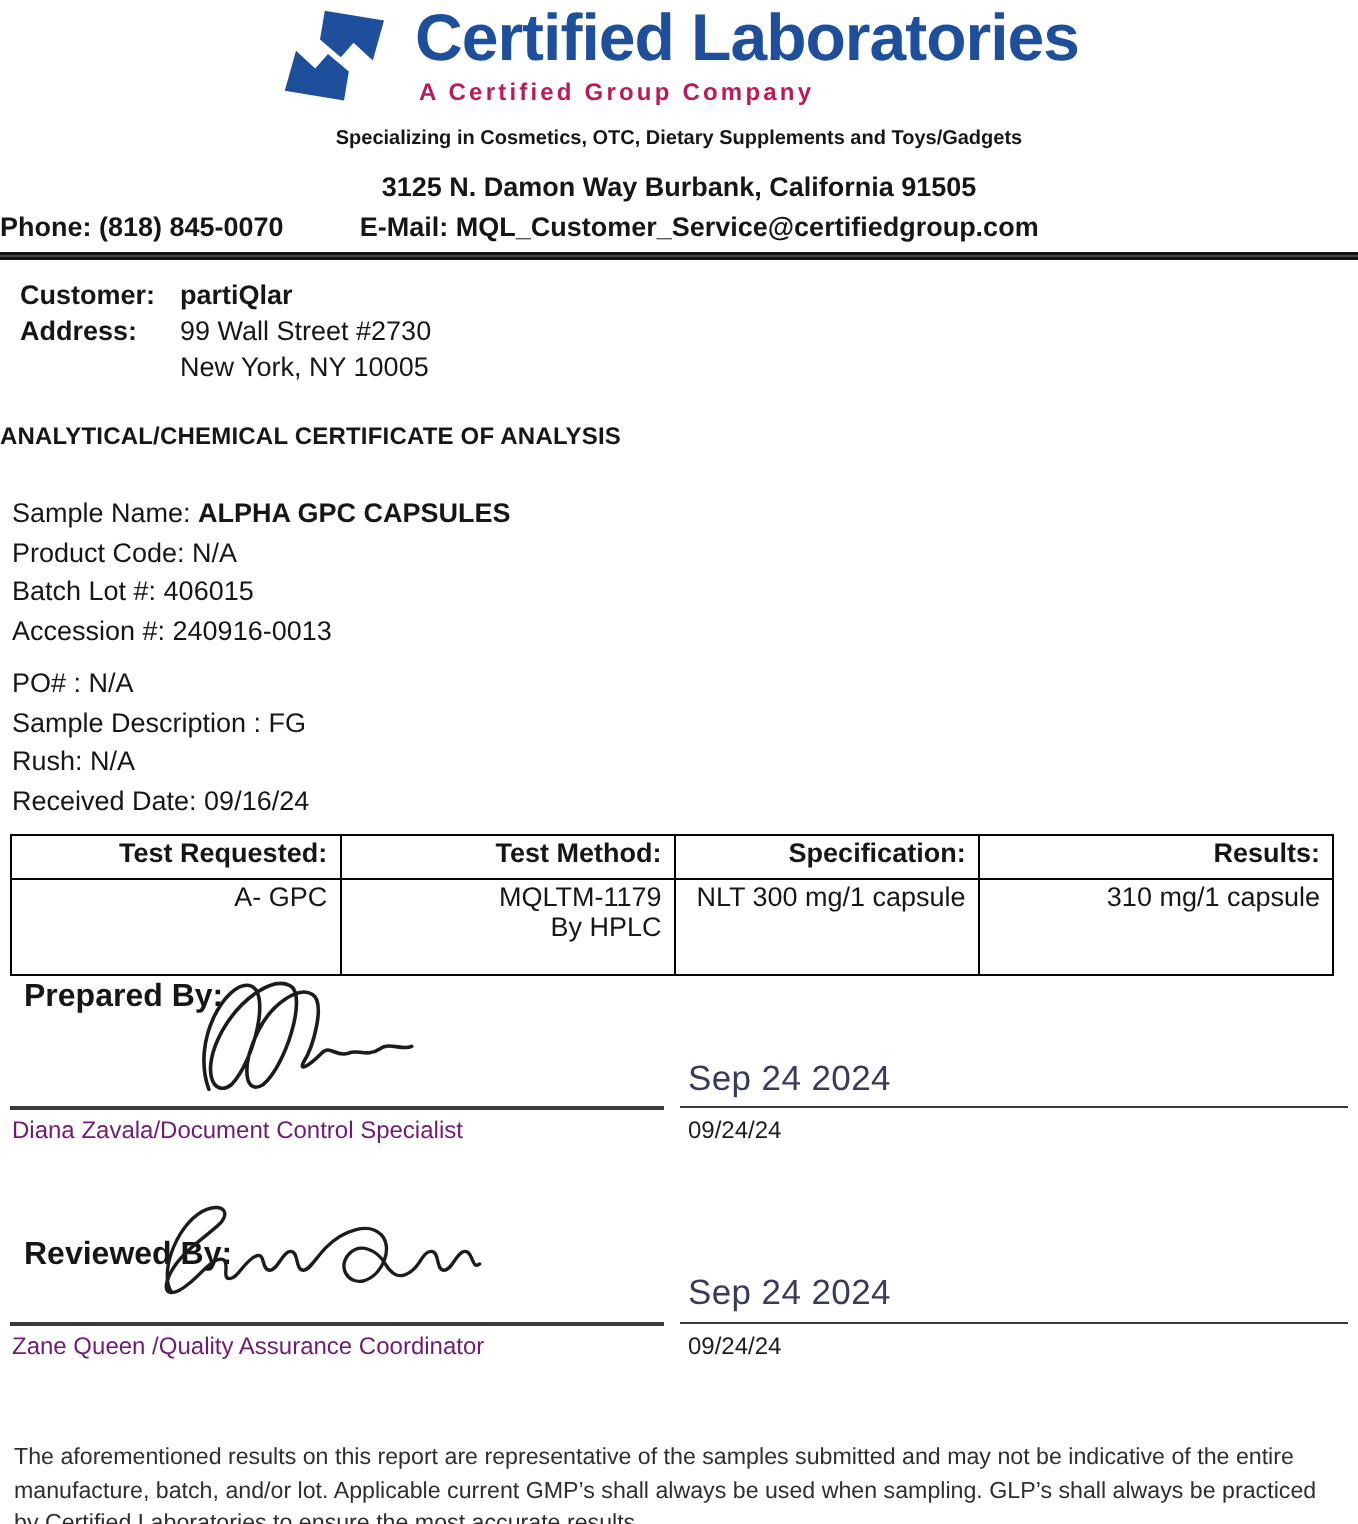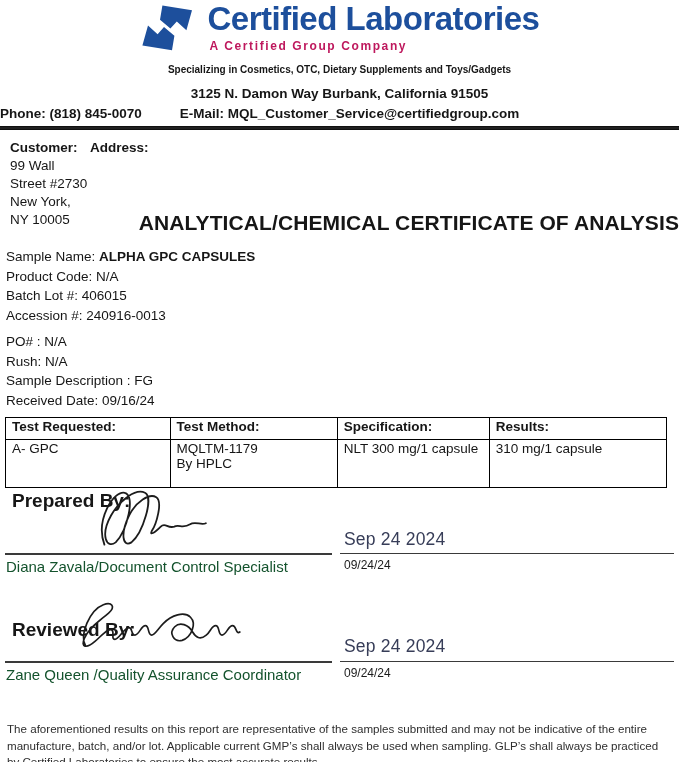--- a/index.html
+++ b/index.html
@@ -40,48 +40,48 @@
   
   .customer-grid{
     position:absolute;top:139px;left:10px;
     display:grid;grid-template-columns:80px auto;
     font-size:13.5px;line-height:18px;
   }
   .lbl{font-weight:700;}
   
   .doc-title{
     position:absolute;top:211px;left:0;width:100%;
-    text-align:right;font-size:21px;font-weight:700;letter-spacing:0.1px;
+    text-align:left;font-size:12px;font-weight:700;letter-spacing:0.1px;
   }
   
   .info-block{position:absolute;left:6px;font-size:13.5px;line-height:19.5px;}
   .block-a{top:247px;}
   .block-b{top:332px;}
   .bold{font-weight:700;}
   
   .results-table{
     position:absolute;top:417px;left:5px;width:662px;
     border-collapse:collapse;font-size:13.5px;
   }
   .results-table th,.results-table td{
     border:1.6px solid #000;padding:1px 6px 2px 6px;
-    text-align:left;vertical-align:top;font-weight:400;
+    text-align:right;vertical-align:top;font-weight:400;
   }
   .results-table th{font-weight:700;height:18px;}
   .results-table td{height:44px;}
   .col1{width:24.9%;}.col2{width:25.3%;}.col3{width:23%;}.col4{width:26.8%;}
   .pre{white-space:pre-line;}
   
-  .sig-label{position:absolute;left:12px;font-size:19px;font-weight:700;}
+  .sig-label{position:absolute;left:12px;font-size:16px;font-weight:700;}
   .sig-svg{position:absolute;}
   .stamp{position:absolute;left:344px;font-size:17.5px;color:#373d58;letter-spacing:0.2px;}
   .sig-line{position:absolute;border-top:2px solid #3a3a3a;height:0;}
   .line-left{left:5px;width:327px;}
   .line-right{left:340px;width:334px;border-top-width:1.5px;}
-  .sig-name{position:absolute;left:6px;font-size:15px;color:#14532d;}
+  .sig-name{position:absolute;left:6px;font-size:12px;color:#701a75;}
   .sig-date{position:absolute;left:344px;font-size:12px;color:#1b1b1b;}
   
   .footer-note{
     position:absolute;top:721px;left:7px;width:663px;
     font-size:11.6px;line-height:16.5px;color:#2e2e2e;
   }
 </style>
 </head>
 <body>
 
@@ -106,39 +106,40 @@
   <div class="center-line addr-line">3125 N. Damon Way Burbank, California 91505</div>
   <div class="center-line phone-line">
     <span>Phone: (818) 845-0070</span>
     <span>E-Mail: MQL_Customer_Service@certifiedgroup.com</span>
   </div>
 
   <div class="thick-rule"></div>
 
   <div class="customer-grid">
     <span class="lbl">Customer:</span>
+    <span class="bold">partiQlar</span>
     <span class="lbl">Address:</span>
     <span>99 Wall Street #2730</span>
     <span></span>
     <span>New York, NY 10005</span>
   </div>
 
   <div class="doc-title">ANALYTICAL/CHEMICAL CERTIFICATE OF ANALYSIS</div>
 
   <div class="info-block block-a">
     <div><span>Sample Name: </span><span class="bold">ALPHA GPC CAPSULES</span></div>
     <div>Product Code: N/A</div>
     <div>Batch Lot #: 406015</div>
     <div>Accession #: 240916-0013</div>
   </div>
 
   <div class="info-block block-b">
     <div>PO# : N/A</div>
+    <div>Sample Description : FG</div>
     <div>Rush: N/A</div>
-    <div>Sample Description : FG</div>
     <div>Received Date: 09/16/24</div>
   </div>
 
   <table class="results-table">
     <thead>
       <tr>
         <th class="col1">Test Requested:</th>
         <th class="col2">Test Method:</th>
         <th class="col3">Specification:</th>
         <th class="col4">Results:</th>

